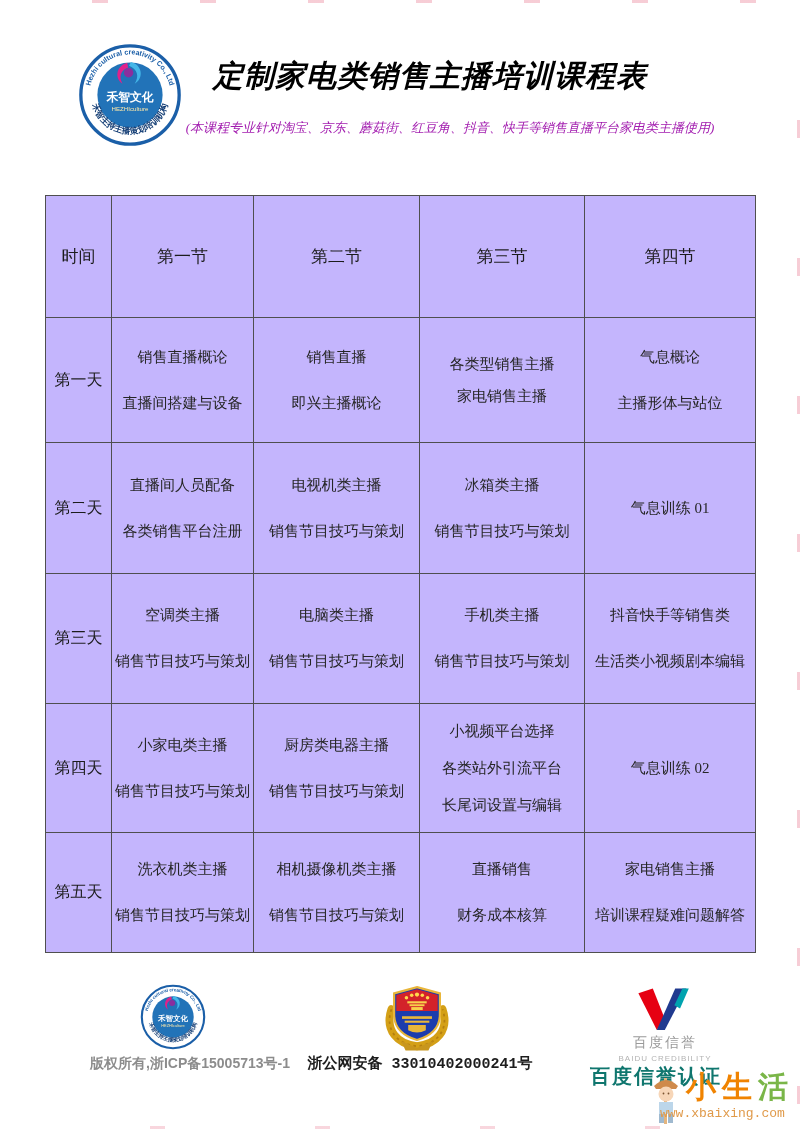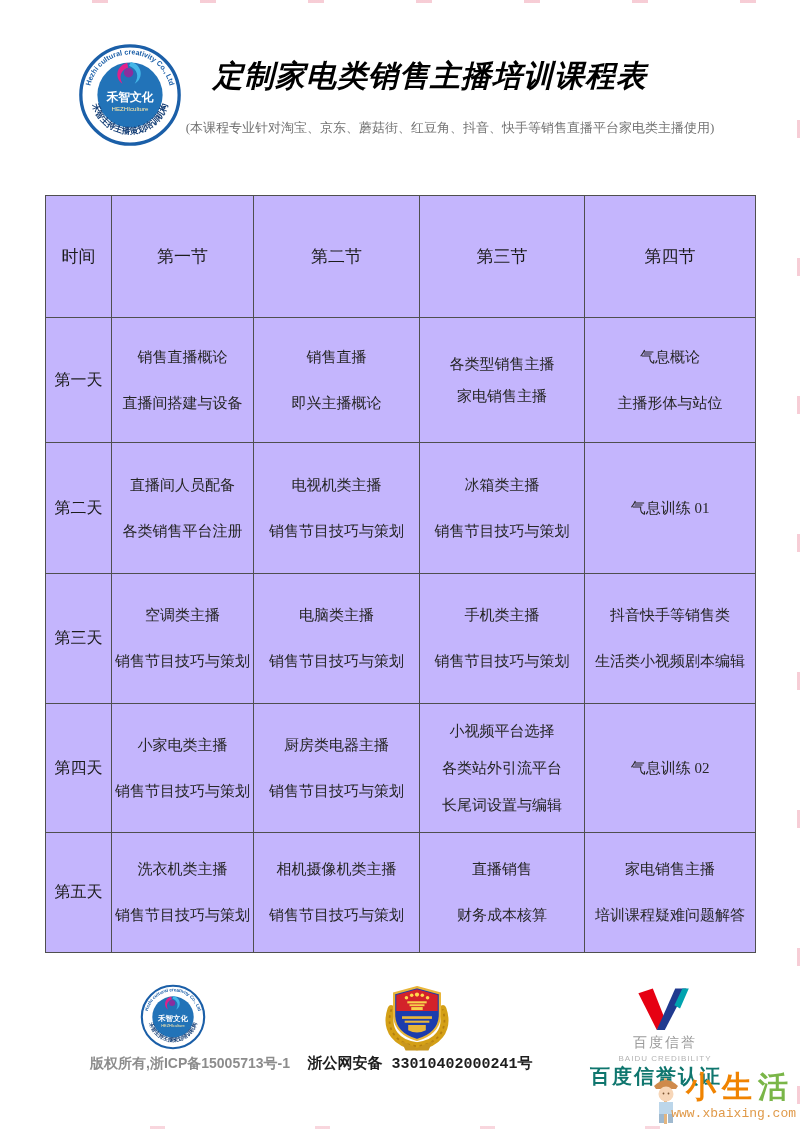--- a/index.html
+++ b/index.html
@@ -13,21 +13,21 @@
     background:repeating-linear-gradient(180deg,transparent 0 120px,#f0a4b4 120px 138px);}
   .edge-bottom{position:absolute;bottom:0;left:0;width:800px;height:3px;opacity:.45;
     background:repeating-linear-gradient(90deg,transparent 0 150px,#f0a4b4 150px 165px);}
 
   
   .logo-main{position:absolute;left:78px;top:43px;width:104px;height:104px;}
   .logo-foot{position:absolute;left:140px;top:984px;width:66px;height:66px;}
   .title{position:absolute;left:190px;top:56px;width:480px;text-align:center;
          font-size:30px;font-weight:bold;color:#000;letter-spacing:1px;font-style:italic;}
   .subtitle{position:absolute;left:100px;top:119px;width:700px;text-align:center;
-            font-size:13px;color:#737373;}
+            font-size:13px;color:#a21caf;font-style:italic;}
 
   
   .course-table{position:absolute;left:45px;top:195px;border-collapse:collapse;table-layout:fixed;}
   .course-table th,.course-table td{border:1px solid #4f4f4f;text-align:center;vertical-align:middle;
     padding:0;background:#c4b5fd;}
   .course-table th{font-size:17px;font-weight:normal;color:#1c1c1c;}
   .course-table td.day{font-size:16px;color:#1c1c1c;}
   .cwrap{display:flex;flex-direction:column;justify-content:center;align-items:center;height:100%;}
   .cline{font-size:15px;color:#262626;line-height:1;white-space:nowrap;}
 
@@ -45,21 +45,21 @@
   .baidu-en{position:absolute;left:590px;top:1054px;width:150px;text-align:center;
     font-size:8px;color:#b3b3b3;letter-spacing:1px;
     font-family:"Liberation Sans","DejaVu Sans",sans-serif;}
   .baidu-cert{position:absolute;left:590px;top:1063px;width:150px;text-align:left;
     font-size:20px;font-weight:bold;color:#0f766e;letter-spacing:2px;}
 
   
   .mascot{position:absolute;left:648px;top:1072px;width:36px;height:54px;}
   .wm-name{position:absolute;left:686px;top:1072px;width:110px;font-size:30px;font-weight:bold;
     letter-spacing:6px;line-height:1;}
-  .wm-url{position:absolute;left:660px;top:1106px;width:136px;text-align:right;
+  .wm-url{position:absolute;left:660px;top:1106px;width:136px;text-align:left;
     font-size:13px;color:#e09a4a;font-family:"Liberation Mono","DejaVu Sans Mono",monospace;}
 </style>
 </head>
 <body>
 
 <div class="page">
 
   <div class="edge-top"></div>
   <div class="edge-right"></div>
   <div class="edge-bottom"></div>

